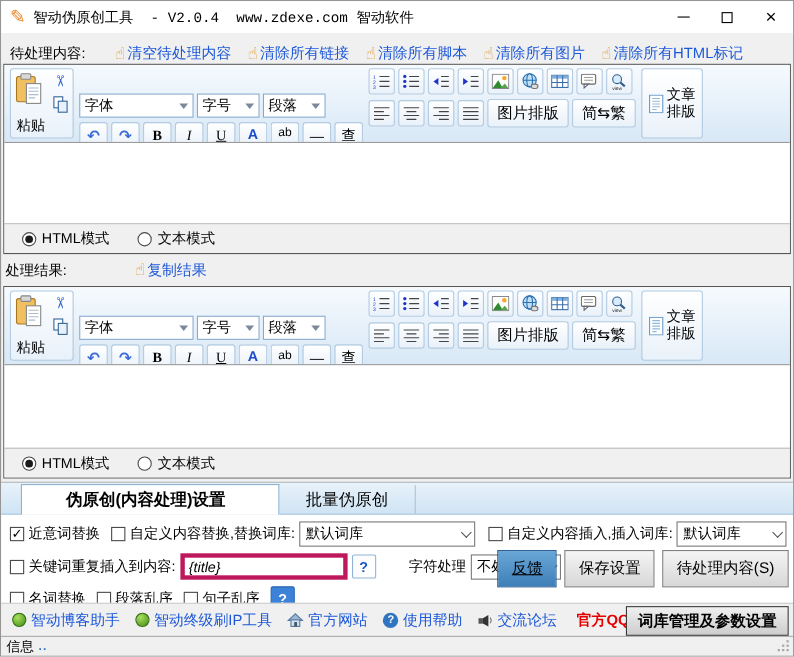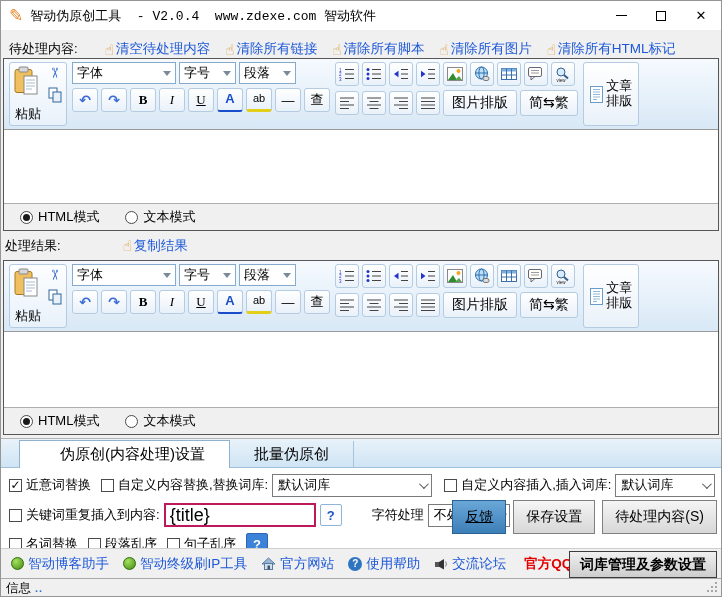--- a/index.html
+++ b/index.html
@@ -27,21 +27,21 @@
   .epanel { position:absolute; left:2px; right:2px; border:1px solid #565656; background:#f0f0f0; display:flex; flex-direction:column; }
   .tb { height:70px; display:flex; gap:5px; padding:3px 5px; background:linear-gradient(#f6fafe,#d8e8f6); }
   .tgroup { border:1px solid #b4cbe1; border-radius:3px; background:linear-gradient(#fdfeff,#e8f1fa); }
   .paste-g { width:58px; position:relative; }
   .paste-lbl { position:absolute; left:5px; bottom:2px; font-size:13px; }
   .clip-svg { position:absolute; left:4px; top:3px; }
   .cutb { position:absolute; right:5px; top:2px; color:#36c; font-size:14px; transform:rotate(90deg); cursor:pointer; }
   .copyb { position:absolute; right:3px; top:24px; cursor:pointer; }
   .tcol { display:flex; flex-direction:column; gap:4px; }
   .trow { display:flex; gap:3px; align-items:center; }
-  .combo { height:22px; background:#fff; border:1px solid #86aacc; display:flex; align-items:center; justify-content:space-between; padding:0 4px; font-size:13px; cursor:pointer; }
+  .combo { height:22px; background:#fff; border:1px solid #86aacc; display:flex; align-items:center; justify-content:space-between; padding:0 4px; font-size:13px; cursor:pointer;margin-top:23px; }
   .w-font { width:104px; } .w-sm { width:57px; }
   .carr { width:0; height:0; border-left:4px solid transparent; border-right:4px solid transparent; border-top:5px solid #7a8a9a; }
   .tbtn { height:24px; min-width:26px; display:inline-flex; align-items:center; justify-content:center; border:1px solid #b4cbe1; border-radius:3px; background:linear-gradient(#fff,#e9f1f9); font-size:13px; cursor:pointer; padding:0 3px; }
   .tbtn.ic { min-width:24px; }
   .g-undo { color:#3a6bd6; font-weight:bold; font-size:14px; }
   .g-b { font-weight:bold; font-family:"Liberation Serif",serif; }
   .g-i { font-style:italic; font-family:"Liberation Serif",serif; }
   .g-u { text-decoration:underline; font-family:"Liberation Serif",serif; }
   .g-a { font-weight:bold; color:#1b4ccc; border-bottom:2px solid #1b4ccc; line-height:1.1; }
   .g-ab { font-size:11px; border-bottom:3px solid #e3cf1a; line-height:1.2; }
@@ -55,28 +55,28 @@
   .radio.sel::after { content:""; position:absolute; left:2px; top:2px; width:7px; height:7px; border-radius:50%; background:#1a1a1a; }
 
   
   .resultbar { position:absolute; top:230px; left:0; right:0; height:29px; display:flex; align-items:center; padding-left:4px; }
   .resultbar .hlink { margin-left:62px; }
 
   
   .tabpanel { position:absolute; top:437px; left:0; right:0; height:110px; background:#cfe4f4; border-top:1px solid #b5b5b5; }
   .tabs { height:29px; display:flex; align-items:flex-end; padding-left:18px; border-bottom:1px solid #9fc0da; background:linear-gradient(#e8f2fa,#cfe4f4); }
   .tab { height:26px; display:flex; align-items:center; padding:0 24px; font-size:15px; border-right:1px solid #a9c4da; cursor:pointer; }
-  .tab.active { background:#fff; font-weight:normal; border:1px solid #8fb2d0; border-bottom:none; height:28px; margin-bottom:-1px; padding:0 24px 0 40px; }
+  .tab.active { background:#fff; font-weight:bold; border:1px solid #8fb2d0; border-bottom:none; height:28px; margin-bottom:-1px; padding:0 48px 0 40px; }
   .tabcontent { position:absolute; top:29px; left:0; right:0; bottom:0; background:#fff; }
   .srow { position:absolute; left:0; right:0; display:flex; align-items:center; padding-left:8px; gap:4px; font-size:13px; white-space:nowrap; }
   .cb { width:13px; height:13px; border:1px solid #4a4a4a; background:#fff; flex:none; display:inline-flex; align-items:center; justify-content:center; font-size:12px; line-height:1; cursor:pointer; }
   .cb.checked::after { content:"✓"; font-weight:bold; margin-top:-1px; }
   .fcombo { height:23px; background:#fff; border:1px solid #7a7a7a; display:flex; align-items:center; justify-content:space-between; padding:0 5px; cursor:pointer; }
   .chev { width:7px; height:7px; border-right:1.5px solid #555; border-bottom:1.5px solid #555; transform:rotate(45deg) translateY(-2px); }
-  .tinput { height:24px; border:2px solid #be185d; padding:0 4px; font-size:18px; font-family:"Liberation Sans","DejaVu Sans",sans-serif; width:152px; }
+  .tinput { height:24px; border:4px solid #be185d; padding:0 4px; font-size:13px; font-family:"Liberation Sans","DejaVu Sans",sans-serif; width:152px;font-style:italic; }
   .qbtn { width:22px; height:22px; border:1px solid #8fb4d8; background:#fdfdfd; color:#1a56c8; font-weight:bold; display:inline-flex; align-items:center; justify-content:center; border-radius:2px; cursor:pointer; }
   .qbtn.solid { background:#3c82d8; color:#fff; border-color:#2a66b4; }
   .btnrow { position:absolute; top:32px; right:4px; display:flex; gap:7px; }
   .pbtn { height:34px; display:inline-flex; align-items:center; justify-content:center; padding:0 12px; font-size:14px; border:1px solid #808080; background:linear-gradient(#f5f5f5,#d7d7d7); cursor:pointer; }
   .pbtn.blue { background:linear-gradient(#6aa7d8,#3d7fb8); border-color:#2c6193;text-decoration:underline; }
 
   
   .footer { position:absolute; top:547px; left:0; right:0; height:31px; background:#f0f0f0; border-top:1px solid #cfcfcf; border-bottom:1px solid #a9a9a9; display:flex; align-items:center; padding-left:10px; gap:14px; }
   .flink { display:inline-flex; align-items:center; gap:4px; color:#1d58d8; font-size:13.5px; cursor:pointer; }
   .greenball { width:13px; height:13px; border-radius:50%; background:radial-gradient(circle at 35% 30%, #a8e060, #3f8c10); border:1px solid #2f6b0c; }

